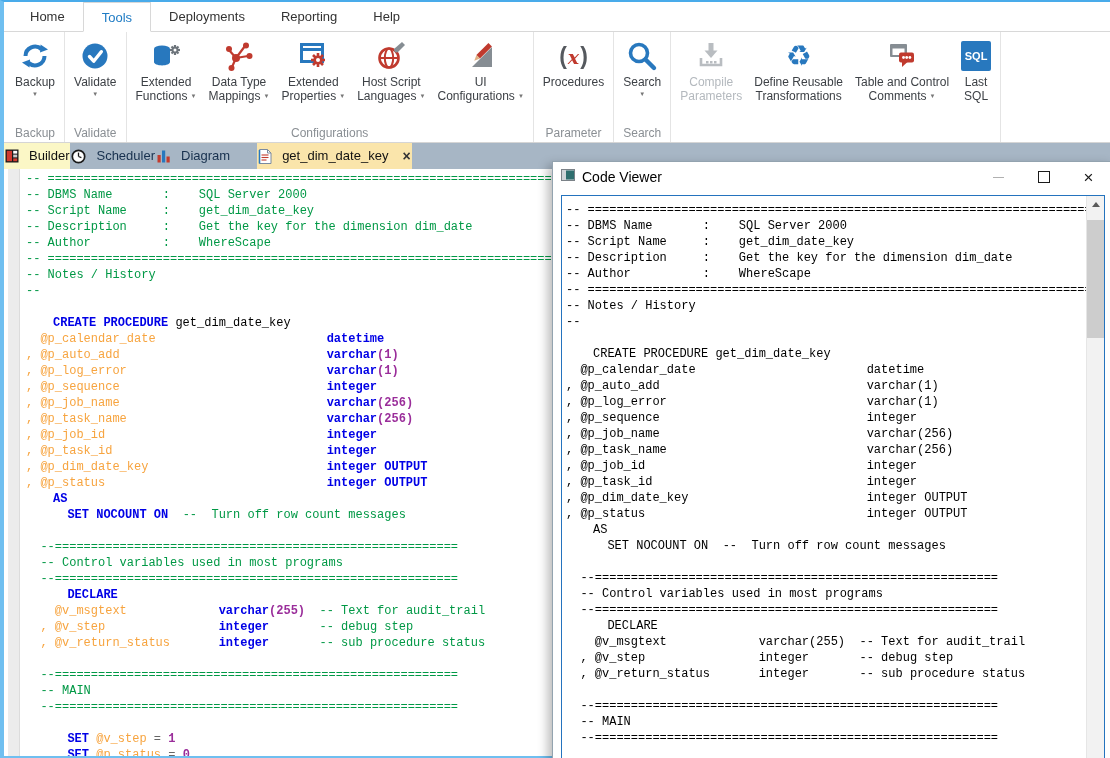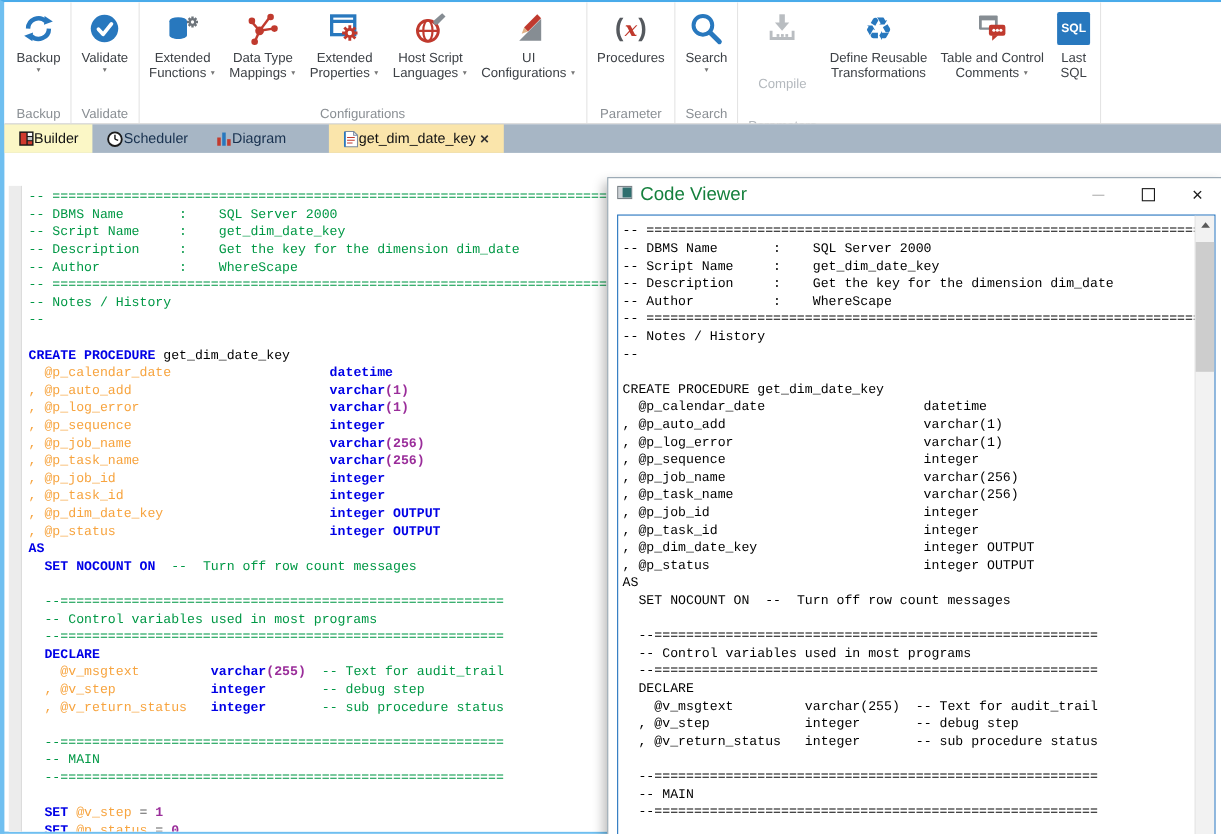--- a/index.html
+++ b/index.html
@@ -25,69 +25,76 @@
   .mitem.sel{color:#1E7BC4;background:#fff;border:1px solid #d8d8d8;border-bottom:1px solid #fff;margin-bottom:-1px;}
   
   .ribbon{height:110px;display:flex;align-items:stretch;background:#fff;border-bottom:1px solid #d5d5d5;
     padding-left:2px;overflow:hidden;}
   .rgroup{display:flex;flex-direction:column;border-right:1px solid #e4e4e4;padding:0 3px;}
   .rbuttons{flex:1;display:flex;align-items:flex-start;}
   .rbtn{padding:5px 6px 0;display:flex;flex-direction:column;align-items:center;text-align:center;
     font-size:12px;color:#3d4146;cursor:default;}
   .rbtn .icon32{height:38px;display:flex;align-items:center;justify-content:center;position:relative;}
   .rbtn .lbl{line-height:14px;white-space:nowrap;}
-  .rbtn.disabled .lbl{color:#b4b9be;margin-top:24px;}
+  .rbtn.disabled .lbl{color:#b4b9be;}
   .caret{display:inline-block;font-size:6px;color:#777;margin-left:3px;vertical-align:2px;}
   .caret-below{font-size:6px;color:#777;line-height:8px;margin-top:1px;}
   .glabel{height:19px;display:flex;align-items:center;justify-content:center;color:#8a8f94;font-size:12px;}
   .param-ico{font-size:23px;font-weight:bold;color:#55595e;line-height:30px;}
   .param-ico .p-x{font-family:"DejaVu Serif",serif;font-style:italic;color:var(--red);font-size:19px;font-weight:bold;padding:0 1px;}
   .sql-ico{width:30px;height:30px;background:var(--blue);color:#fff;font-weight:bold;font-size:11px;
     display:flex;align-items:center;justify-content:center;border-radius:2px;}
   .recycle-ico{font-size:29px;line-height:32px;color:var(--blue);font-family:"DejaVu Sans",sans-serif;}
   
   .tabstrip{height:26px;background:var(--strip);display:flex;align-items:stretch;font-size:13px;}
-  .tab{display:flex;align-items:center;gap:0;padding:0 13px;color:#17304e;cursor:default;white-space:nowrap;}
+  .tab{display:flex;align-items:center;gap:10px;padding:0 1px;color:#17304e;cursor:default;white-space:nowrap;}
   .tab .tlabel{line-height:26px;}
   .tab.builder{background:#FBF7C6;color:#111;}
   .tab.doc{background:#FAE5AB;margin-left:26px;color:#111;}
   .tab .closex{font-weight:bold;color:#333;margin-left:4px;font-size:14px;}
   
   .content{position:absolute;left:4px;right:0;top:167px;bottom:0;background:#fff;display:flex;}
   .gutter{width:11px;background:#ececec;border-right:1px solid #dcdcdc;}
   .codearea{flex:1;overflow:hidden;padding:2px 0 0 6px;}
   .code{font-family:var(--code-font);font-size:12px;line-height:16px;white-space:pre;color:#000;}
   .cl{height:16px;}
   .tk-c{color:var(--cm);}
-  .tk-k{color:var(--kw);font-weight:bold;}
+  .tk-k{color:var(--kw);font-weight:bold;margin-left:27px;}
   .tk-p{color:var(--pa);}
   .tk-n{color:var(--nu);font-weight:bold;}
   .tk-o{color:var(--op);}
   .plain .cl span{color:#000 !important;font-weight:normal !important;}
   
   .vwin{position:absolute;left:548px;top:159px;width:562px;height:610px;background:#fff;z-index:6;
     border:1px solid #93a3af;box-shadow:-4px 4px 10px rgba(0,0,0,.28);box-sizing:border-box;}
   .vtitle{height:30px;display:flex;align-items:center;padding-left:8px;position:relative;}
-  .vtitle .ttext{font-size:17px;color:#15803d;margin-left:7px;}
+  .vtitle .ttext{font-size:14px;color:#000000;margin-left:7px;}
   .winbtns{position:absolute;right:2px;top:0;height:30px;display:flex;}
   .wbtn{width:45px;height:30px;display:flex;align-items:center;justify-content:center;}
   .dash{width:11px;height:1px;background:#b0b0b0;}
   .maxsq{width:10px;height:10px;border:1.4px solid #1a1a1a;}
   .closex2{font-size:17px;color:#1a1a1a;line-height:17px;}
   .vbox{position:absolute;left:8px;right:8px;top:33px;bottom:-6px;border:1px solid #2473BE;background:#fff;overflow:hidden;}
   .vbox .codearea{position:absolute;inset:0;right:17px;padding:6px 0 0 4px;overflow:hidden;}
   .vscroll{position:absolute;top:0;bottom:0;right:0;width:17px;background:#f2f2f2;border-left:1px solid #e6e6e6;}
   .sb-up{height:17px;display:flex;align-items:center;justify-content:center;}
   .sb-up .tri{width:0;height:0;border-left:4px solid transparent;border-right:4px solid transparent;border-bottom:5px solid #5a5a5a;}
   .sb-thumb{position:absolute;left:0;right:0;top:24px;height:118px;background:#cdcdcd;}
 </style>
 </head>
 <body>
 
 <div id="app">
+  <div class="menubar">
+      <div class="mitem">Home</div>
+      <div class="mitem sel">Tools</div>
+      <div class="mitem">Deployments</div>
+      <div class="mitem">Reporting</div>
+      <div class="mitem">Help</div>
+    </div>
   <div class="ribbon">
       <div class="rgroup">
         <div class="rbuttons">
           <div class="rbtn">
             <div class="icon32">
               <svg width="32" height="32" viewBox="0 0 32 32">
                 <g fill="none" stroke="#2878BE" stroke-width="4">
                   <path d="M25.5 16a9.5 9.5 0 0 1-16 6.8"></path>
                   <path d="M6.5 16a9.5 9.5 0 0 1 16-6.8"></path>
                 </g>

